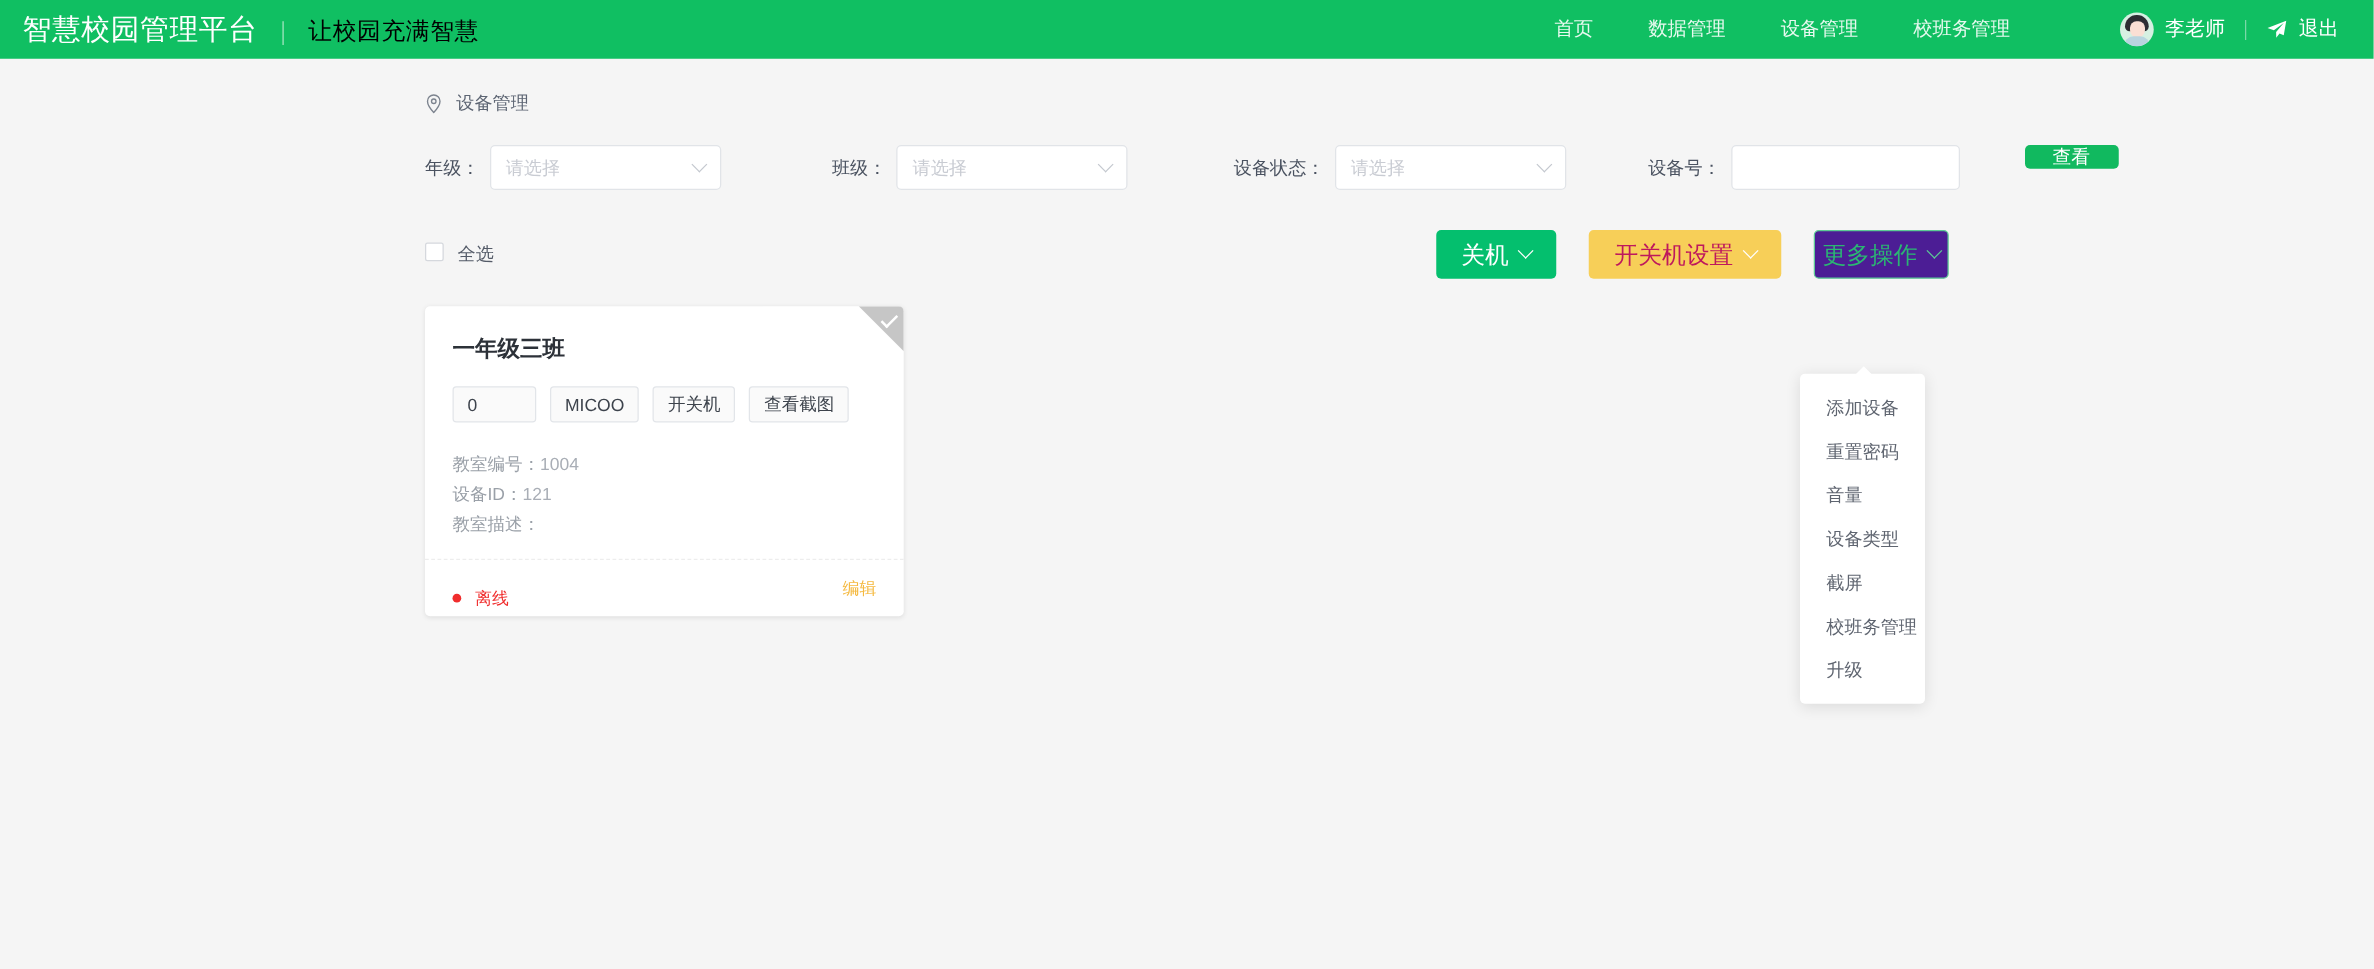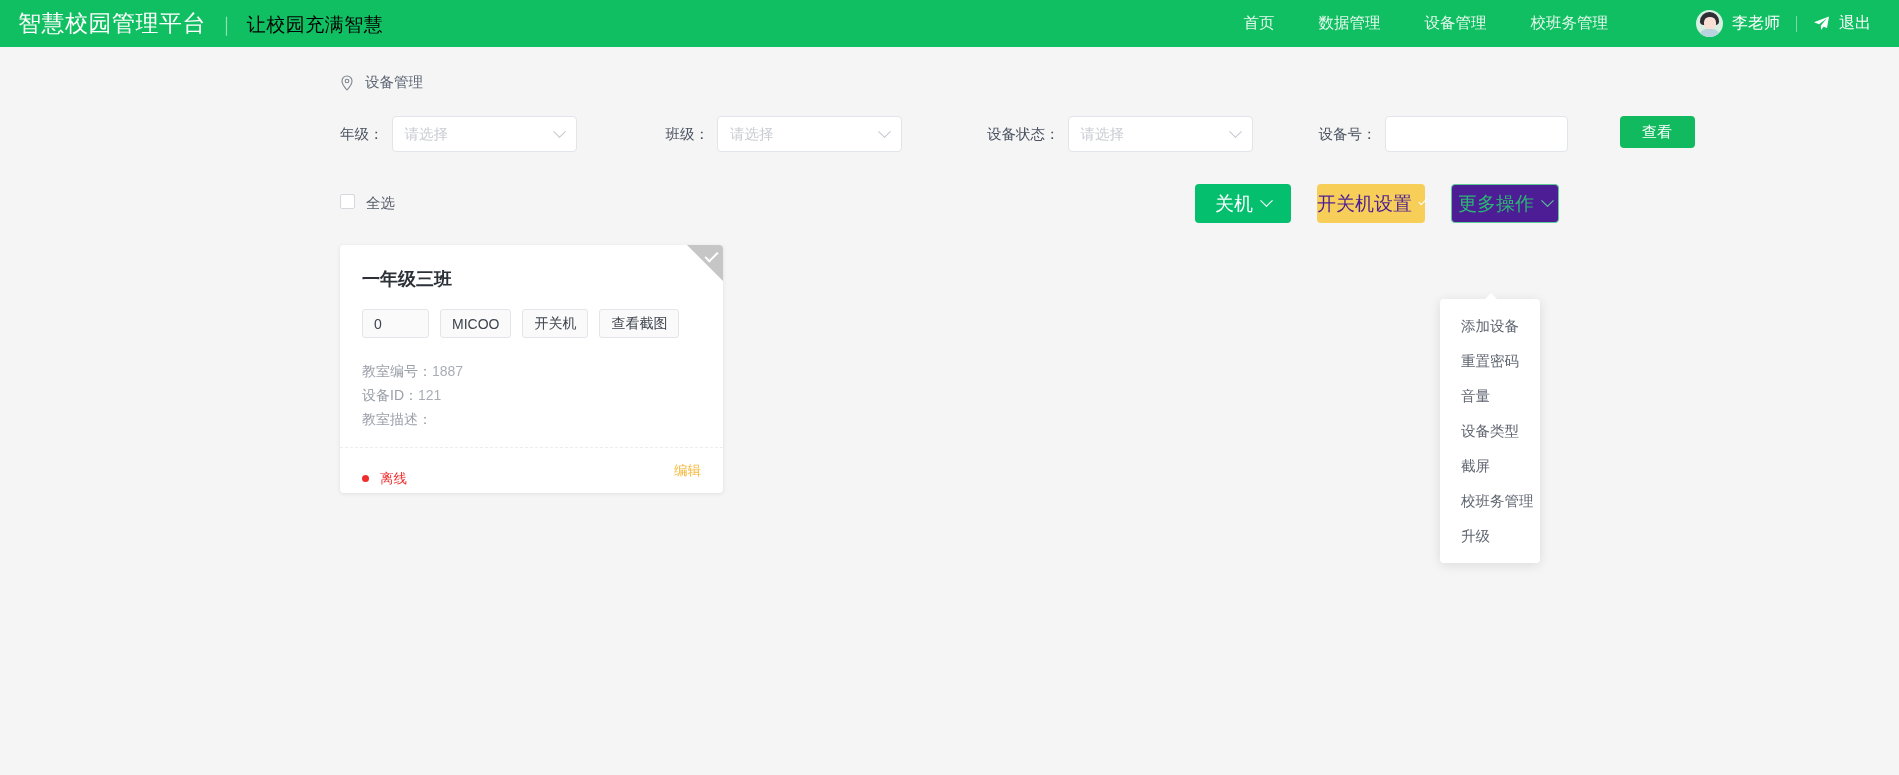--- a/index.html
+++ b/index.html
@@ -160,21 +160,21 @@
     border-radius: 4px;
     padding: 0 12px;
     font-size: 14.5px;
     font-family: inherit;
     color: #333;
     outline: none;
   }
   .btn-search {
     margin-left: 52px;
     width: 75px;
-    height: 32px;
+    height: 19px;
     background: #11b95f;
     color: #fff;
     border: none;
     border-radius: 4px;
     font-size: 15px;
     font-family: inherit;
     cursor: pointer;
   }
 
   
@@ -208,21 +208,21 @@
     align-items: center;
     justify-content: center;
     font-size: 19px;
     cursor: pointer;
     border: none;
     font-family: inherit;
     white-space: nowrap;
   }
   .btn .cap { margin-left: 9px; }
   .btn-green { background: #04bf6e; color: #fff; width: 96px; }
-  .btn-yellow { background: #f7cf58; color: #4c1d95; width: 108px; margin-left: 26px; }
+  .btn-yellow { background: #f7cf58; color: #be185d; width: 154px; margin-left: 26px; }
   .btn-outline {
     background: #4c1d95;
     color: #2bb673;
     border: 1px solid #5ccb95;
     width: 108px;
     margin-left: 26px;
   }
   .cap-w { width: 9px; height: 9px; border-right: 1.7px solid #ffffff; border-bottom: 1.7px solid #ffffff; transform: rotate(45deg) translate(-2px,-2px); }
   .cap-g { width: 9px; height: 9px; border-right: 1.7px solid #5ccb95; border-bottom: 1.7px solid #5ccb95; transform: rotate(45deg) translate(-2px,-2px); }
 
@@ -452,21 +452,21 @@
 
         <div class="tag-row">
           <div class="tag tag-num">0</div>
           <div class="tag">MICOO</div>
           <div class="tag">开关机</div>
           <div class="tag">查看截图</div>
         </div>
 
         <div class="card-meta">
           <div>
-            <span>教室编号：</span><span class="mv">1887</span>
+            <span>教室编号：</span><span class="mv">1004</span>
           </div>
           <div>
             <span>设备ID：</span><span class="mv">121</span>
           </div>
           <div>
             <span>教室描述：</span><span class="mv"></span>
           </div>
         </div>
       </div>
 

